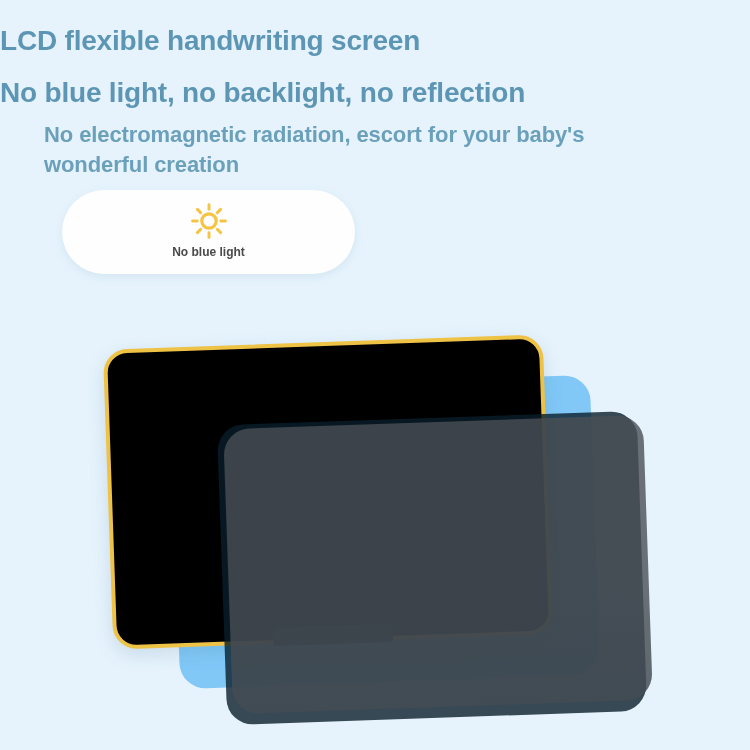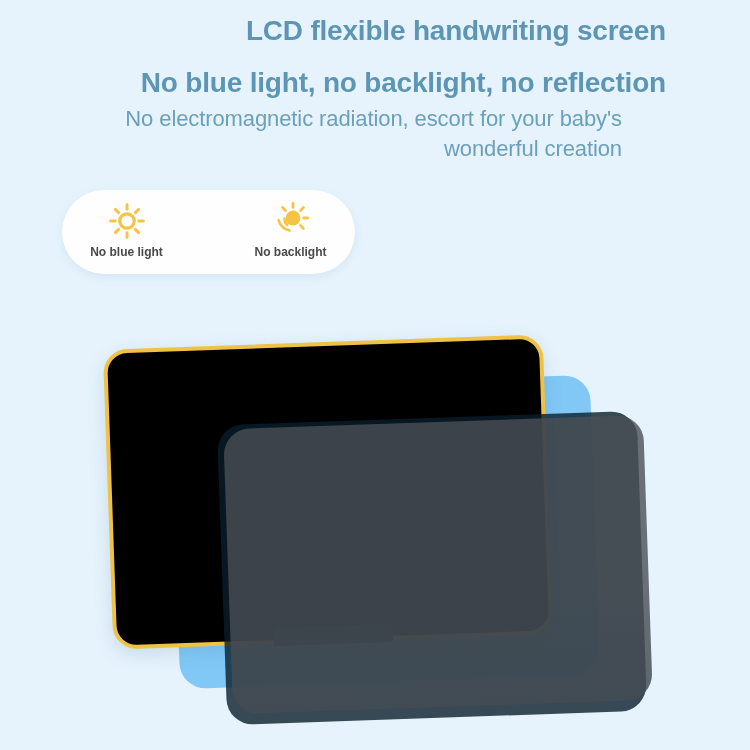--- a/index.html
+++ b/index.html
@@ -7,44 +7,44 @@
   body {
     font-family: "Liberation Sans", sans-serif;
     background: #e6f3fc;
     overflow: hidden;
     position: relative;
   }
 
   
   .headings {
     position:absolute;
-    top:12px; left:0; width:666px;
-    text-align:right;
+    top:22px; left:0; width:666px;
+    text-align:left;
   }
   .title-1 {
     font-size:28px;
     font-weight:bold;
     color:#5d96b4;
     letter-spacing:-0.2px;
     line-height:1.34;
   }
   .title-2 {
     font-size:28px;
     font-weight:bold;
     color:#5d96b4;
     letter-spacing:-0.2px;
     line-height:1.34;
     margin-top:14px;
   }
   .subtitle {
     font-size:22px;
-    font-weight:normal;
+    font-weight:bold;
     color:#6ba0bb;
     line-height:1.36;
-    margin-top:3px;
+    margin-top:9px;
     padding:0 44px;
     letter-spacing:-0.1px;
   }
 
   
   .pill {
     position:absolute;
     left:62px; top:190px;
     width:293px; height:84px;
     background:#fefefe;
@@ -173,39 +173,20 @@
           <line x1="8.4" y1="8.4" x2="11.6" y2="11.6"></line>
           <line x1="28.4" y1="28.4" x2="31.6" y2="31.6"></line>
           <line x1="31.6" y1="8.4" x2="28.4" y2="11.6"></line>
           <line x1="11.6" y1="28.4" x2="8.4" y2="31.6"></line>
         </g>
       </svg>
     </span>
     <span class="flabel">No blue light</span>
   </div>
 
-  <div class="feature">
-    <span class="glyph">
-      <svg width="40" height="40" viewBox="0 0 40 40" aria-hidden="true">
-        <circle cx="22" cy="17" r="7.4" fill="#f6c343"></circle>
-        <g stroke="#f6c343" stroke-width="2.8" stroke-linecap="round">
-          <line x1="22" y1="2.4" x2="22" y2="6.4"></line>
-          <line x1="36.6" y1="17" x2="32.6" y2="17"></line>
-          <line x1="32.4" y1="6.6" x2="29.6" y2="9.4"></line>
-          <line x1="11.6" y1="6.6" x2="14.4" y2="9.4"></line>
-          <line x1="32.4" y1="27.4" x2="29.6" y2="24.6"></line>
-        </g>
-        <g fill="none" stroke="#f6c343" stroke-width="2.6" stroke-linecap="round">
-          <path d="M16.2 24.0 A 9.4 9.4 0 0 1 13.4 17.6"></path>
-          <path d="M18.4 29.6 A 15.2 15.2 0 0 1 7.6 19.2"></path>
-        </g>
-      </svg>
-    </span>
-    <span class="flabel">No backlight</span>
-  </div>
 
 </div>
 
 <div class="stage">
 
   <div class="glow"></div>
 
   <div class="sheet-blue"></div>
 
   <div class="tablet">

